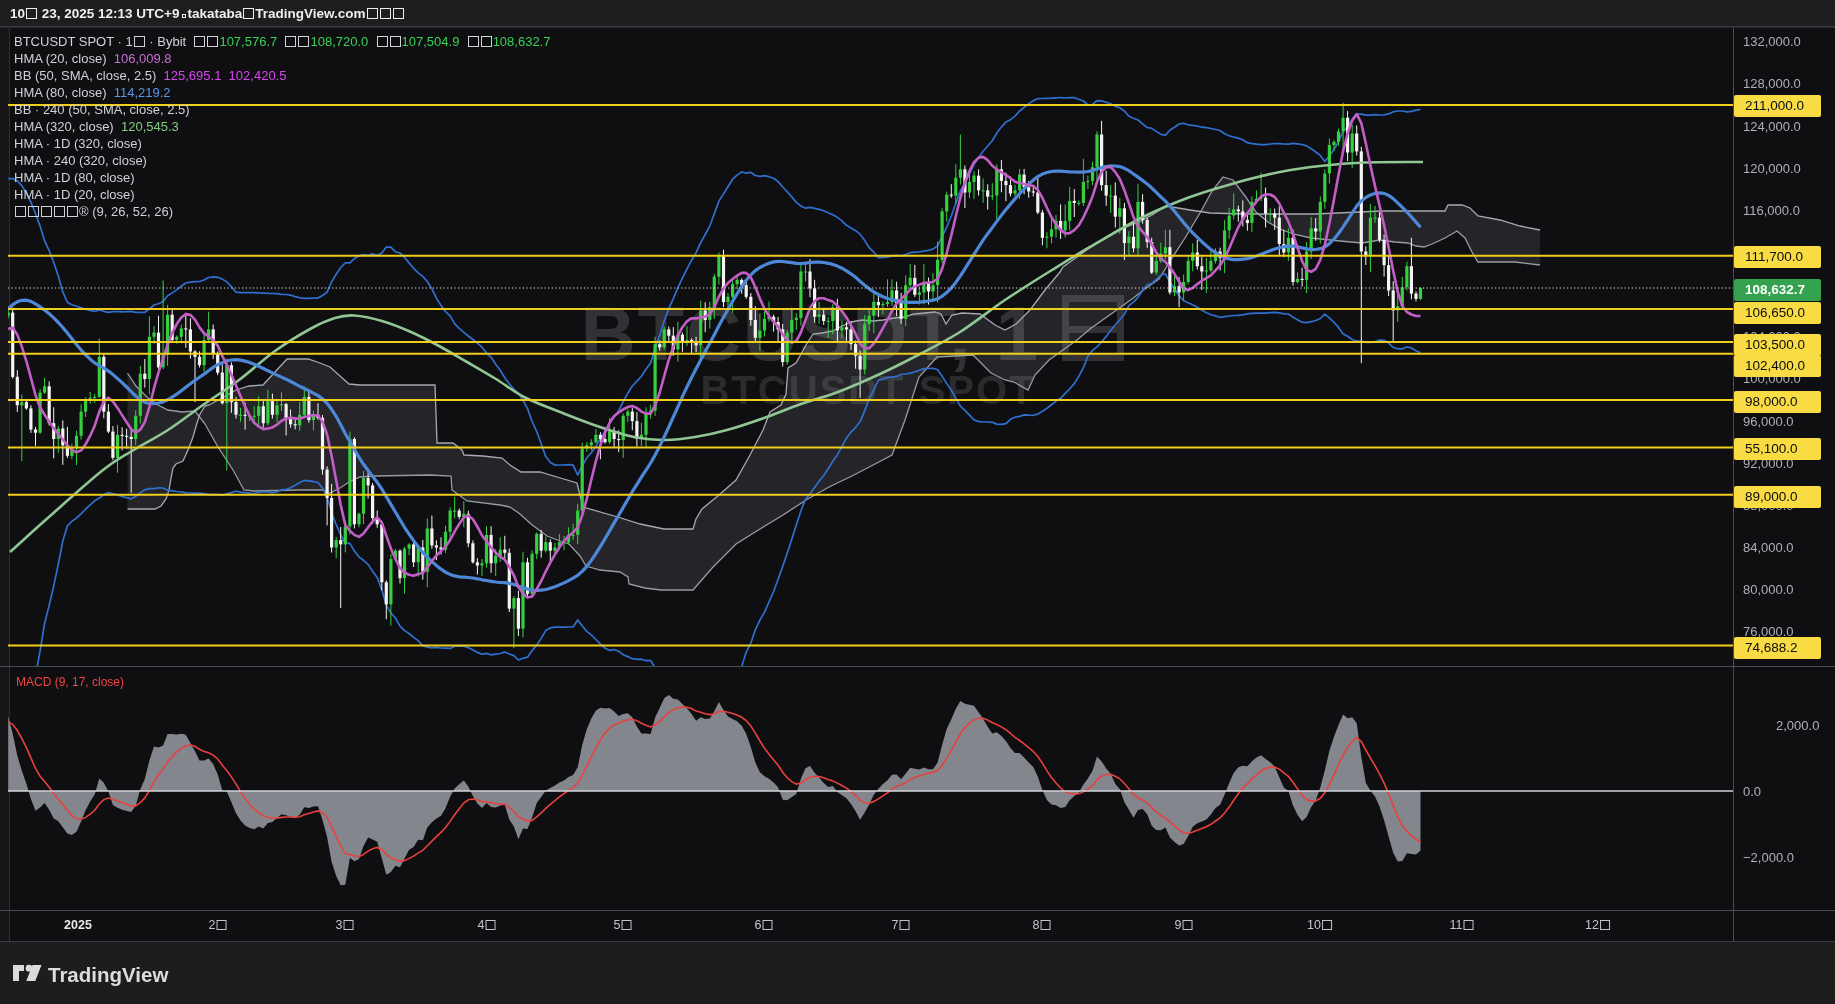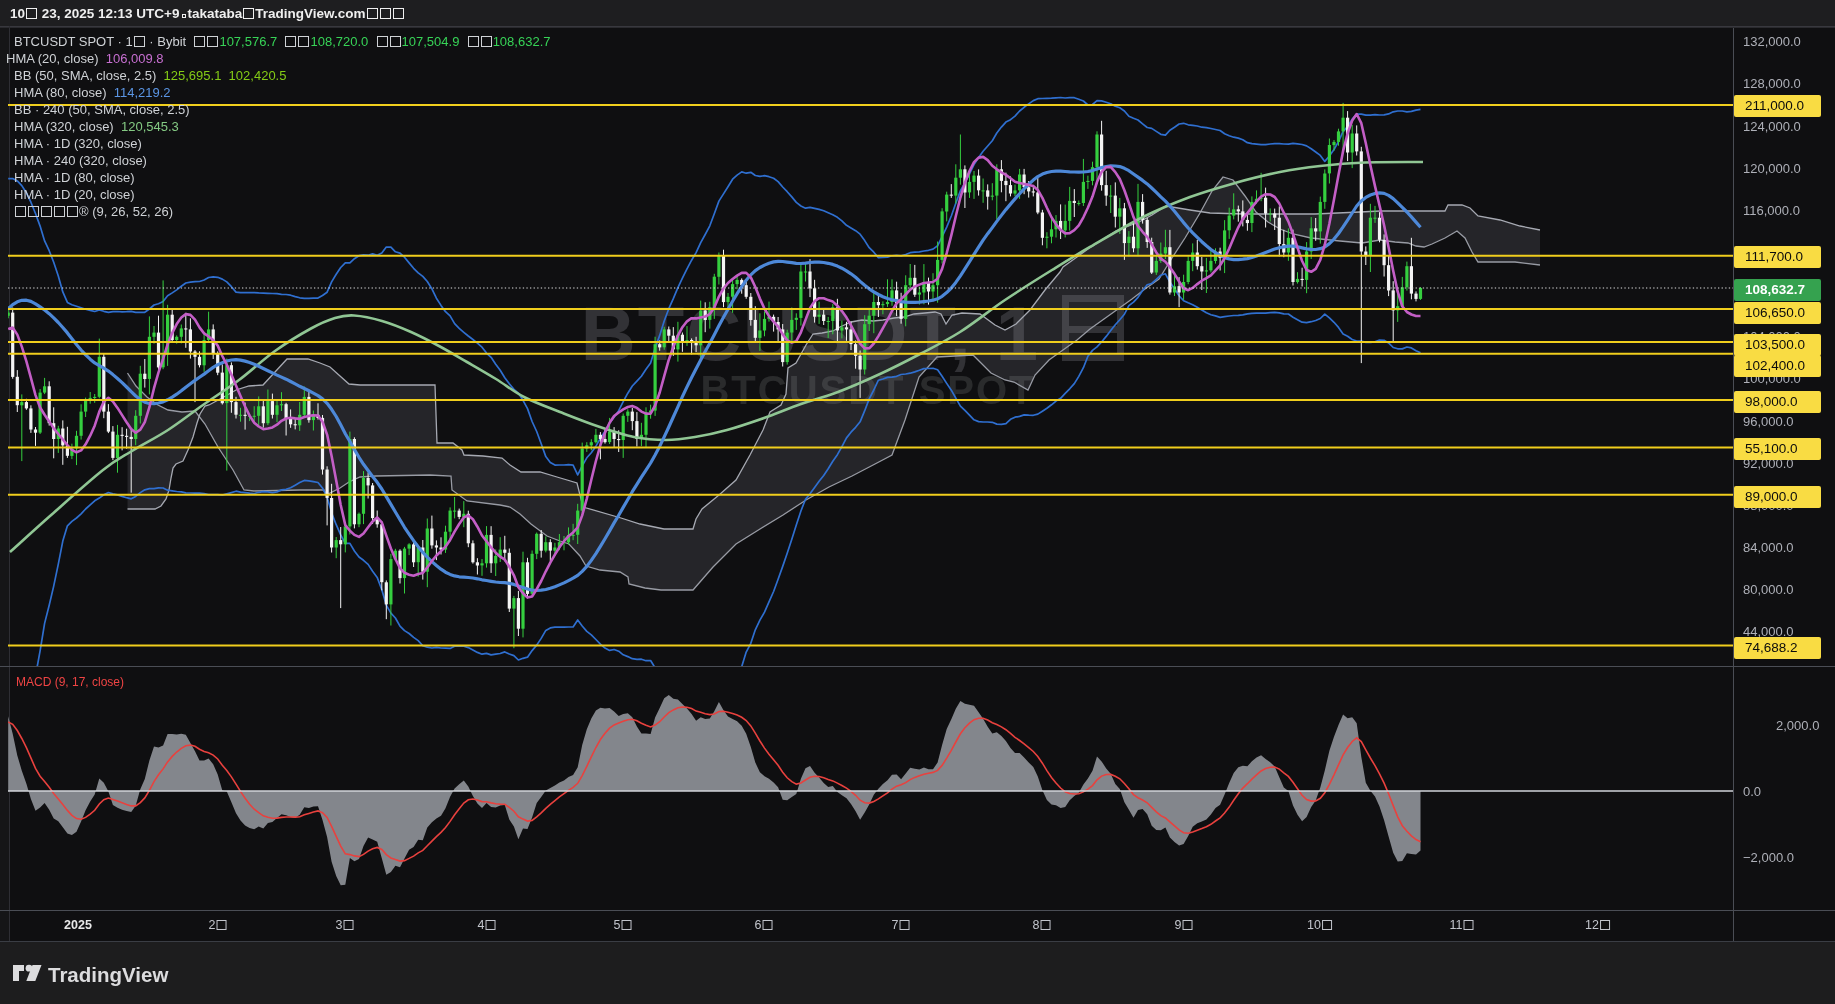--- a/index.html
+++ b/index.html
@@ -687,31 +687,31 @@
 
 <g fill="#dcdcde">
 <path d="M13 965 h11 v6 h-5 v10 h-6 z"></path>
 <circle cx="29" cy="968.2" r="3.4"></circle>
 <path d="M32.5 965 h9 l-6.2 16 h-9 z"></path>
 </g>
 <text x="48" y="982" font-size="20.5" font-weight="bold" fill="#dcdcde">TradingView</text>
 </svg>
 <div class="abs" style="left:10px;top:6px;font-size:13.5px;font-weight:bold;color:#efefef"><span>10</span><b class="k"></b><span> 23, 2025 12:13 UTC+9</span><b class="p"></b><span>takataba</span><b class="k"></b><span>TradingView.com</span><b class="k"></b><b class="k"></b><b class="k"></b></div>
     <div class="abs lg" style="left:14px;top:34px"><span>BTCUSDT SPOT · 1</span><b class="k"></b><span> · Bybit&nbsp;&nbsp;</span><b class="k"></b><b class="k"></b><span style="color:#37d357">107,576.7</span>&nbsp; <b class="k"></b><b class="k"></b><span style="color:#37d357">108,720.0</span>&nbsp; <b class="k"></b><b class="k"></b><span style="color:#37d357">107,504.9</span>&nbsp; <b class="k"></b><b class="k"></b><span style="color:#37d357">108,632.7</span></div>
-    <div class="abs lg" style="left:6px;top:51px">HMA (20, close)&nbsp;&nbsp;<span style="color:#c76fd1">106,009.8</span></div>
-    <div class="abs lg" style="left:14px;top:68px">BB (50, SMA, close, 2.5)&nbsp;&nbsp;<span style="color:#84cc16">125,695.1&nbsp;&nbsp;102,420.5</span></div>
+    <div class="abs lg" style="left:14px;top:51px">HMA (20, close)&nbsp;&nbsp;<span style="color:#c76fd1">106,009.8</span></div>
+    <div class="abs lg" style="left:14px;top:68px">BB (50, SMA, close, 2.5)&nbsp;&nbsp;<span style="color:#d946ef">125,695.1&nbsp;&nbsp;102,420.5</span></div>
     <div class="abs lg" style="left:14px;top:85px">HMA (80, close)&nbsp;&nbsp;<span style="color:#5b95e4">114,219.2</span></div>
     <div class="abs lg" style="left:14px;top:102px">BB · 240 (50, SMA, close, 2.5)</div>
     <div class="abs lg" style="left:14px;top:119px">HMA (320, close)&nbsp;&nbsp;<span style="color:#84c983">120,545.3</span></div>
     <div class="abs lg" style="left:14px;top:136px">HMA · 1D (320, close)</div>
     <div class="abs lg" style="left:14px;top:153px">HMA · 240 (320, close)</div>
     <div class="abs lg" style="left:14px;top:170px">HMA · 1D (80, close)</div>
     <div class="abs lg" style="left:14px;top:187px">HMA · 1D (20, close)</div>
     <div class="abs lg" style="left:14px;top:204px"><b class="k"></b><b class="k"></b><b class="k"></b><b class="k"></b><b class="k"></b>® (9, 26, 52, 26)</div>
-    <div class="abs axl" style="left:1743px;top:624px">44,000.0</div>
+    <div class="abs axl" style="left:1743px;top:624px">76,000.0</div>
     <div class="abs axl" style="left:1743px;top:582px">80,000.0</div>
     <div class="abs axl" style="left:1743px;top:540px">84,000.0</div>
     <div class="abs axl" style="left:1743px;top:498px">88,000.0</div>
     <div class="abs axl" style="left:1743px;top:456px">92,000.0</div>
     <div class="abs axl" style="left:1743px;top:414px">96,000.0</div>
     <div class="abs axl" style="left:1743px;top:371px">100,000.0</div>
     <div class="abs axl" style="left:1743px;top:329px">104,000.0</div>
     <div class="abs axl" style="left:1743px;top:287px">108,000.0</div>
     <div class="abs axl" style="left:1743px;top:245px">112,000.0</div>
     <div class="abs axl" style="left:1743px;top:203px">116,000.0</div>

